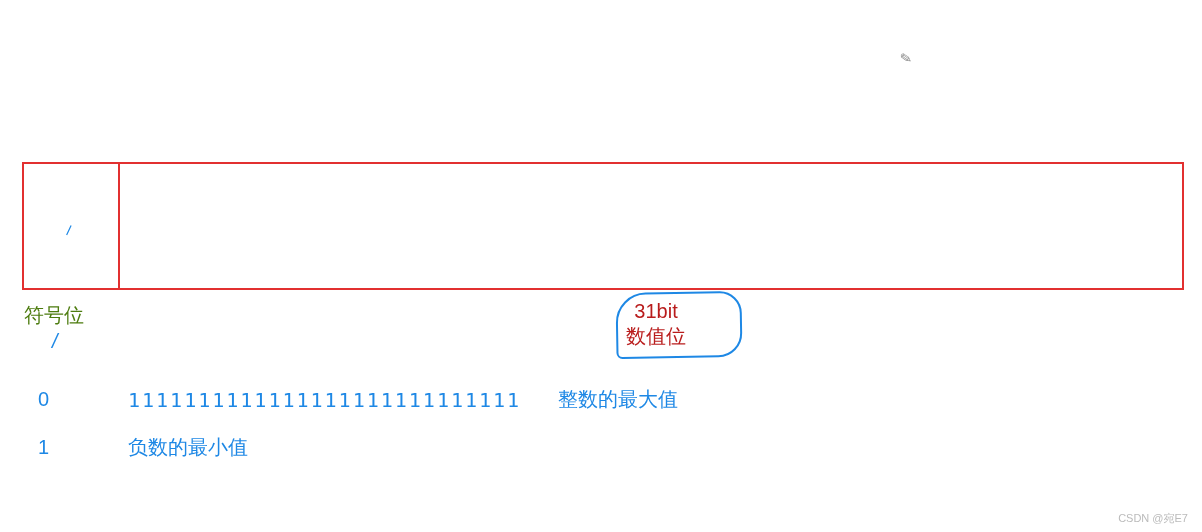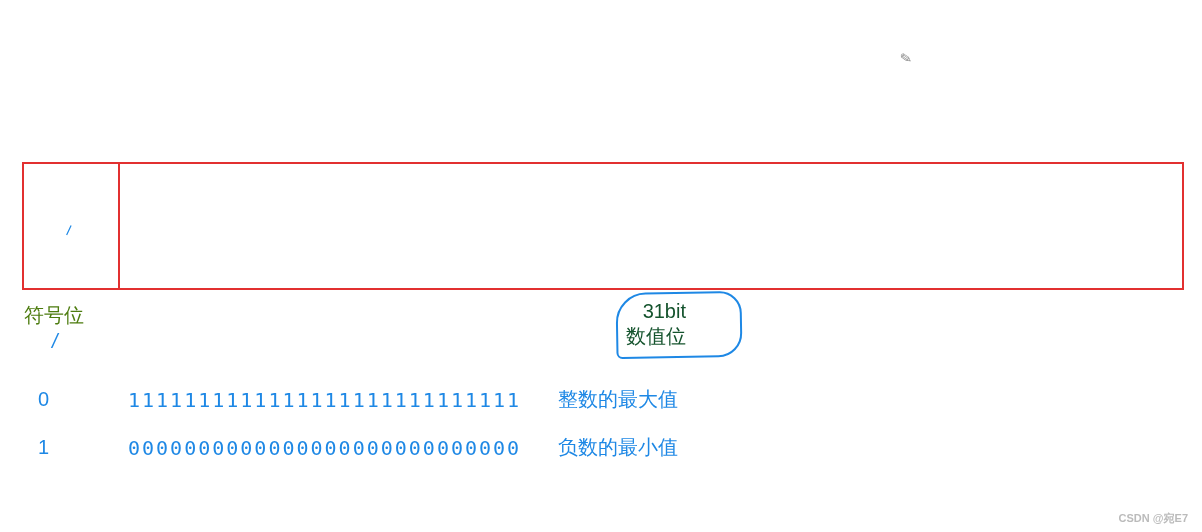--- a/index.html
+++ b/index.html
@@ -85,23 +85,23 @@
       left: 52px;
       top: 330px;
       color: #1e88e5;
       font-size: 20px;
       font-style: italic;
     }
     .bit31-label {
       position: absolute;
       left: 626px;
       top: 300px;
-      color: #14532d;
+      color: #b91c1c;
       font-size: 20px;
-      text-align: right;
+      text-align: center;
     }
     .bit31-box {
       position: absolute;
       left: 616px;
       top: 292px;
       width: 126px;
       height: 66px;
       border: 2px solid #1e88e5;
       border-radius: 18px 22px 24px 18px;
       border-top-left-radius: 30px;
@@ -130,21 +130,20 @@
     .desc-zh {
       display: inline-block;
     }
     .watermark {
       position: absolute;
       right: 14px;
       bottom: 6px;
       color: #bbb;
       font-size: 11px;
       font-family: Arial, sans-serif;
-      font-weight: bold;
     }
     .light-blob {
       position: absolute;
       right: 0;
       top: 0;
       width: 46px;
       height: 46px;
       background: radial-gradient(circle at center, rgba(255,255,255,0.9) 0%, rgba(255,255,255,0) 70%);
     }
   </style>
@@ -175,17 +174,16 @@
 </div>
 
 <div class="binary-row binary-row-1">
   <span class="sign-bit-val">0</span>
   <span class="bits-val">1111111111111111111111111111</span>
   <span class="desc-zh">整数的最大值</span>
 </div>
 
 <div class="binary-row binary-row-2">
   <span class="sign-bit-val">1</span>
-  <span class="bits-val">0000000000000000000000000000</span>
   <span class="desc-zh">负数的最小值</span>
 </div>
 
 <div class="watermark">CSDN @宛E7</div>
 
 </body></html>

